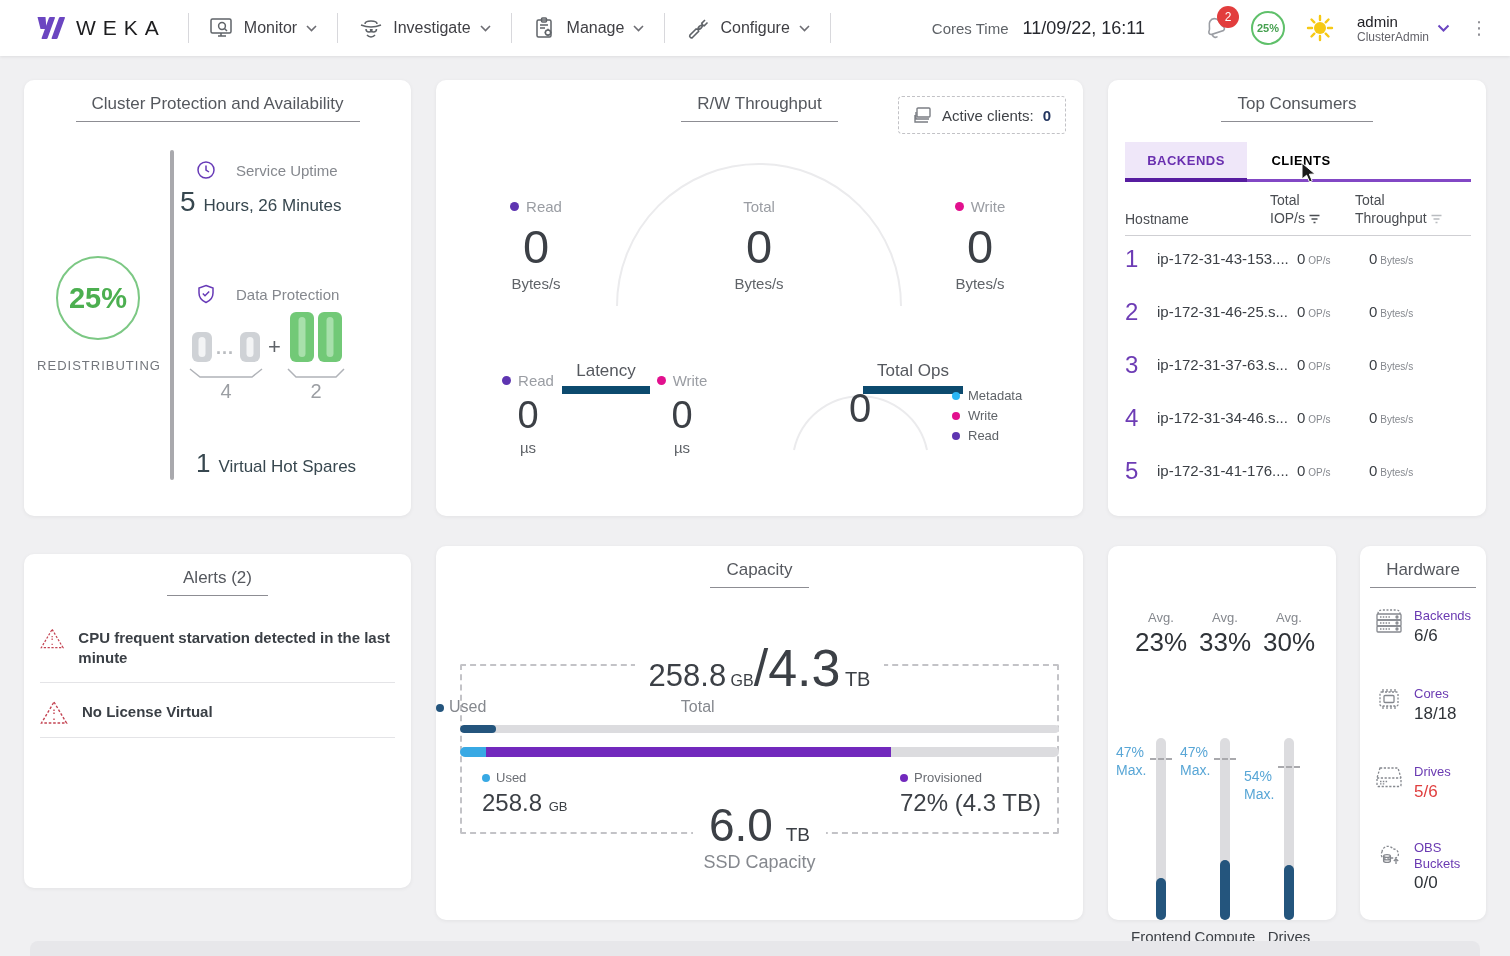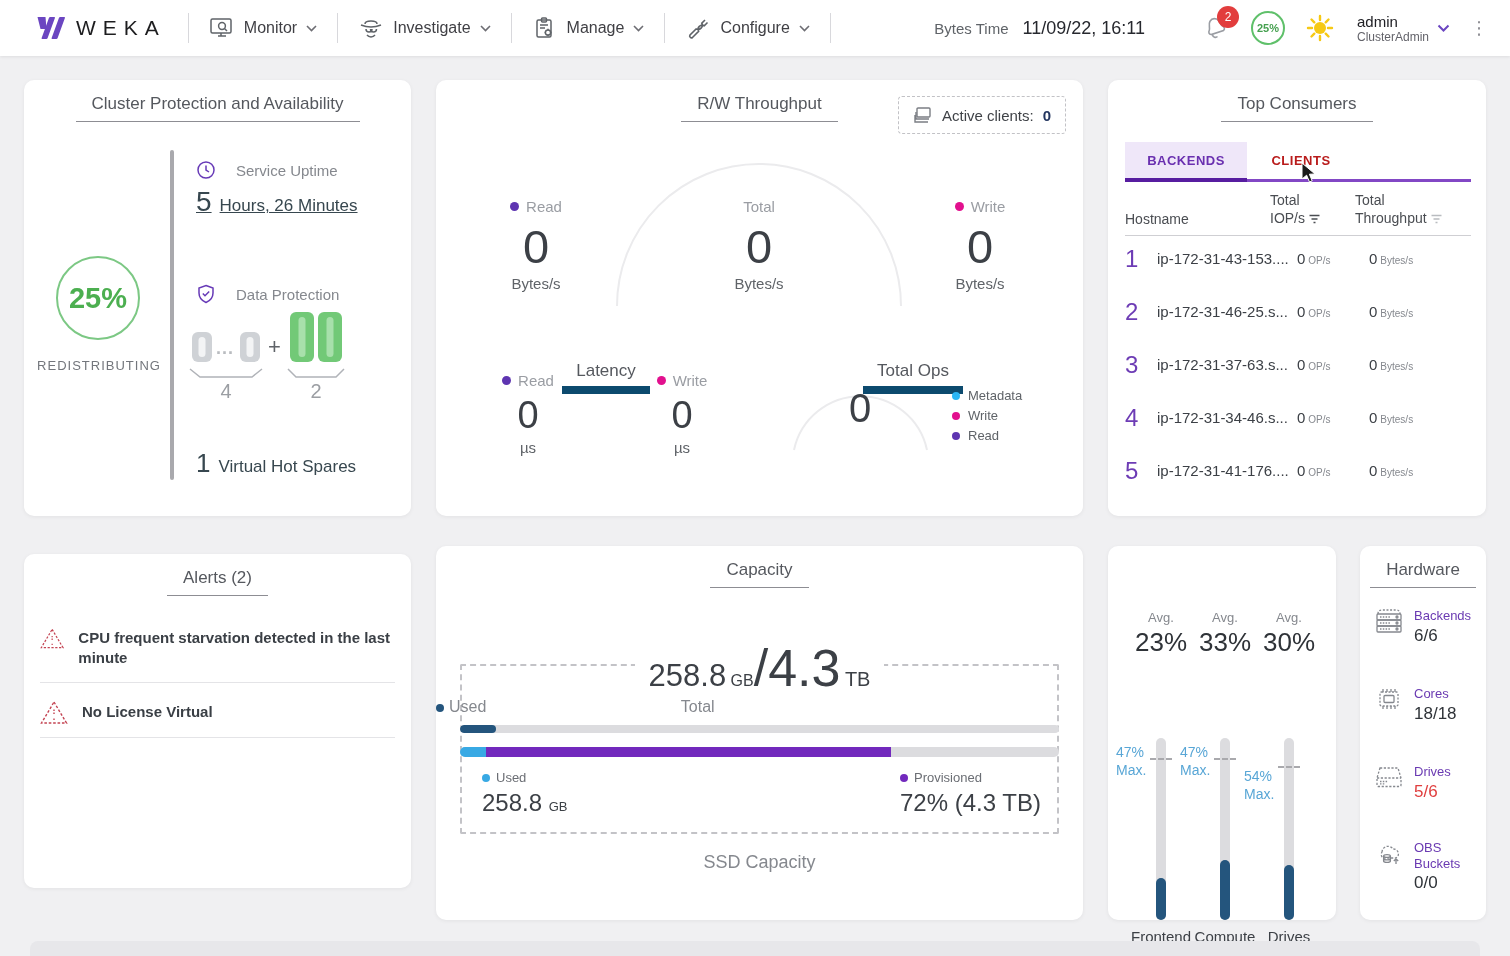--- a/index.html
+++ b/index.html
@@ -70,21 +70,21 @@
   .metric .m-unit { font-size:15px; color:#5f6368; margin-top:2px; }
   .gauge { position:absolute; pointer-events:none; }
   .legend-col { position:absolute; font-size:13px; color:#5f6368; }
   .legend-col .li { display:flex; align-items:center; gap:8px; margin-bottom:5px; }
   .legend-col .dot { width:8px; height:8px; }
 
   
   .tabs { position:absolute; left:17px; right:15px; top:62px; height:40px; }
   .tab { position:absolute; top:0; height:37px; display:flex; align-items:center; justify-content:center; font-size:13px; font-weight:bold; letter-spacing:.5px; cursor:pointer; }
   .tab.active { left:0; width:122px; background:#efe7f9; color:#6a30b0; }
-  .tab.idle { left:122px; width:108px; color:#b91c1c; }
+  .tab.idle { left:122px; width:108px; color:#000000; }
   .tab-line { position:absolute; left:0; right:0; top:37px; height:3px; background:#8247c5; }
   .tab-line-active { position:absolute; left:0; width:122px; top:36px; height:4px; background:#571da0; }
   .tc-head { position:absolute; left:17px; right:15px; top:112px; display:grid; grid-template-columns:145px 85px auto; font-size:14px; color:#4a4d52; border-bottom:1px solid #cfcfd3; padding-bottom:8px; }
   .tc-head .h2l { line-height:1.25; }
   .tc-rows { position:absolute; left:17px; right:15px; top:152px; }
   .tc-row { display:grid; grid-template-columns:32px 140px 72px auto; align-items:center; height:53px; cursor:pointer; }
   .tc-rank { font-size:24px; color:#6d3cb5; }
   .tc-host { font-size:15px; color:#3c4046; }
   .tc-num { font-size:15px; color:#3c4046; }
   .tc-unit { font-size:10px; color:#85888e; margin-left:3px; }
@@ -196,21 +196,21 @@
       <path d="M20 4 l-3.2 3.2 a4.2 4.2 0 0 1-5.7 5.7 L5 19 a1.8 1.8 0 0 0 2.5 2.5 l6.1-6.1 a4.2 4.2 0 0 1 5.7-5.7 L22.5 6.5"></path>
     </svg>
     <span class="nav-label">Configure</span>
     <svg width="11" height="7" viewBox="0 0 11 7" fill="none" class="chev" stroke-width="1.6">
         <path d="M1 1 L5.5 5.5 L10 1"></path>
       </svg>
   </div>
   <div class="nav-sep"></div>
 
   <div class="top-right">
-    <span class="lt-label">Bytes Time</span>
+    <span class="lt-label">Cores Time</span>
     <span class="lt-value">11/09/22, 16:11</span>
 
     <div class="bell-wrap">
       <svg width="28" height="28" viewBox="0 0 28 28" fill="none" stroke="#9a9da3" stroke-width="1.6">
         <path d="M8 19 C6 18, 6 16, 7.5 14.5 C9 13, 8.5 8, 11 6 C13 4.3, 16 4.3, 18 6 C20.5 8, 20 13, 21.5 14.5 C23 16, 23 18, 21 19 Z" transform="rotate(-18 14 13)"></path>
         <path d="M11.5 21 a3 3 0 0 0 5 1.5"></path>
       </svg>
       <span class="badge">2</span>
     </div>
 
@@ -245,21 +245,21 @@
   <div class="redis-label">REDISTRIBUTING</div>
   <div class="v-divider"></div>
 
   <div class="icon-row" style="left:172px; top:80px;">
     <svg width="20" height="20" viewBox="0 0 20 20" fill="none" stroke="#673ab7" stroke-width="1.5">
       <circle cx="10" cy="10" r="8"></circle>
         <path d="M10 5.5 V10 L13 12"></path>
     </svg>
     <span>Service Uptime</span>
   </div>
-  <div style="position:absolute; left:172px; top:106px;text-decoration:underline;">
+  <div style="position:absolute; left:156px; top:106px;">
     <span class="big-num">5</span><span class="mid-text">Hours, 26 Minutes</span>
   </div>
 
   <div class="icon-row" style="left:172px; top:204px;">
     <svg width="20" height="20" viewBox="0 0 20 20" fill="none" stroke="#673ab7" stroke-width="1.5">
       <path d="M10 1.5 L17 4 V9 C17 14 13.5 17 10 18.5 C6.5 17 3 14 3 9 V4 Z"></path>
       <path d="M6.8 9.5 L9 11.7 L13.2 7.5"></path>
     </svg>
     <span>Data Protection</span>
   </div>
@@ -490,20 +490,23 @@
   </div>
 
   <div style="position:absolute; left:464px; top:224px;">
     <div class="cap-bottom-lbl">
         <span class="dot" style="width: 8px; height: 8px; background: rgb(114, 41, 189);"></span>
         <span>Provisioned</span>
       </div>
     <div class="cap-bottom-val">72% (4.3 TB)</div>
   </div>
 
+  <div class="ssd-big">
+    <span class="chip"><span>6.0</span> <span class="unit">TB</span></span>
+  </div>
   <div class="ssd-cap-lbl">SSD Capacity</div>
 </section>
 
 <section class="panel" id="panel-cores">
 
   <div class="core-col" style="left:18px; top:64px; height:290px;">
     <div class="core-avg">Avg.</div>
     <div class="core-pct">23%</div>
     <div class="core-track">
       <div class="core-fill" style="height: 23%;"></div>

